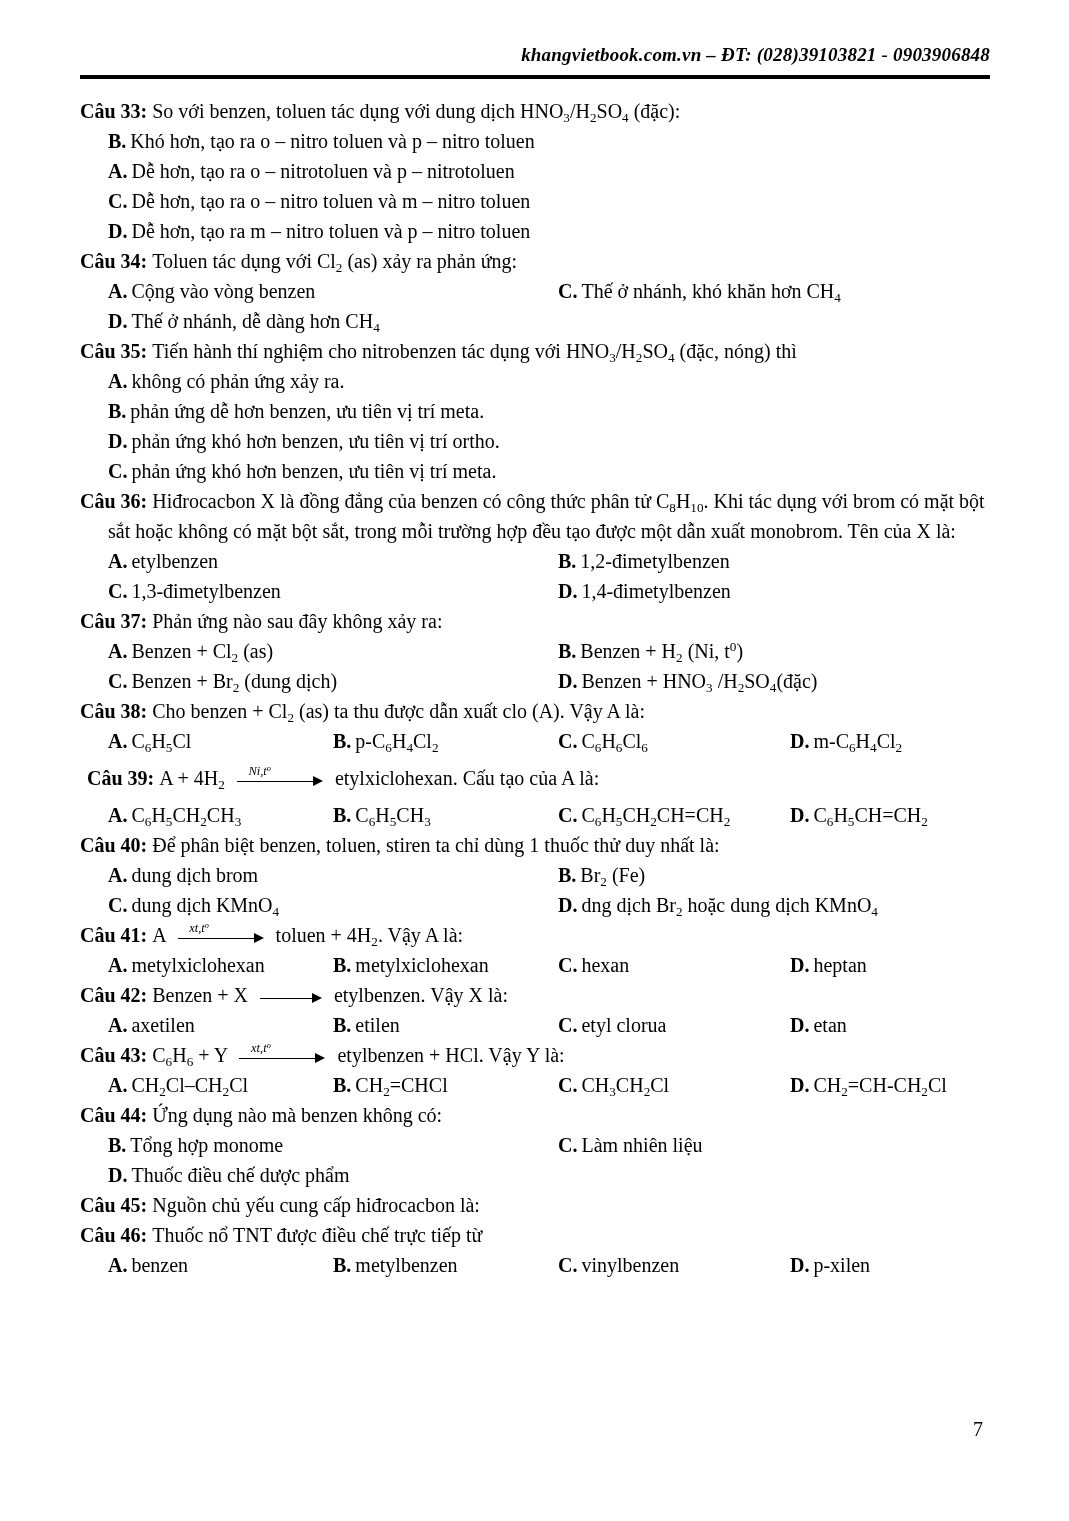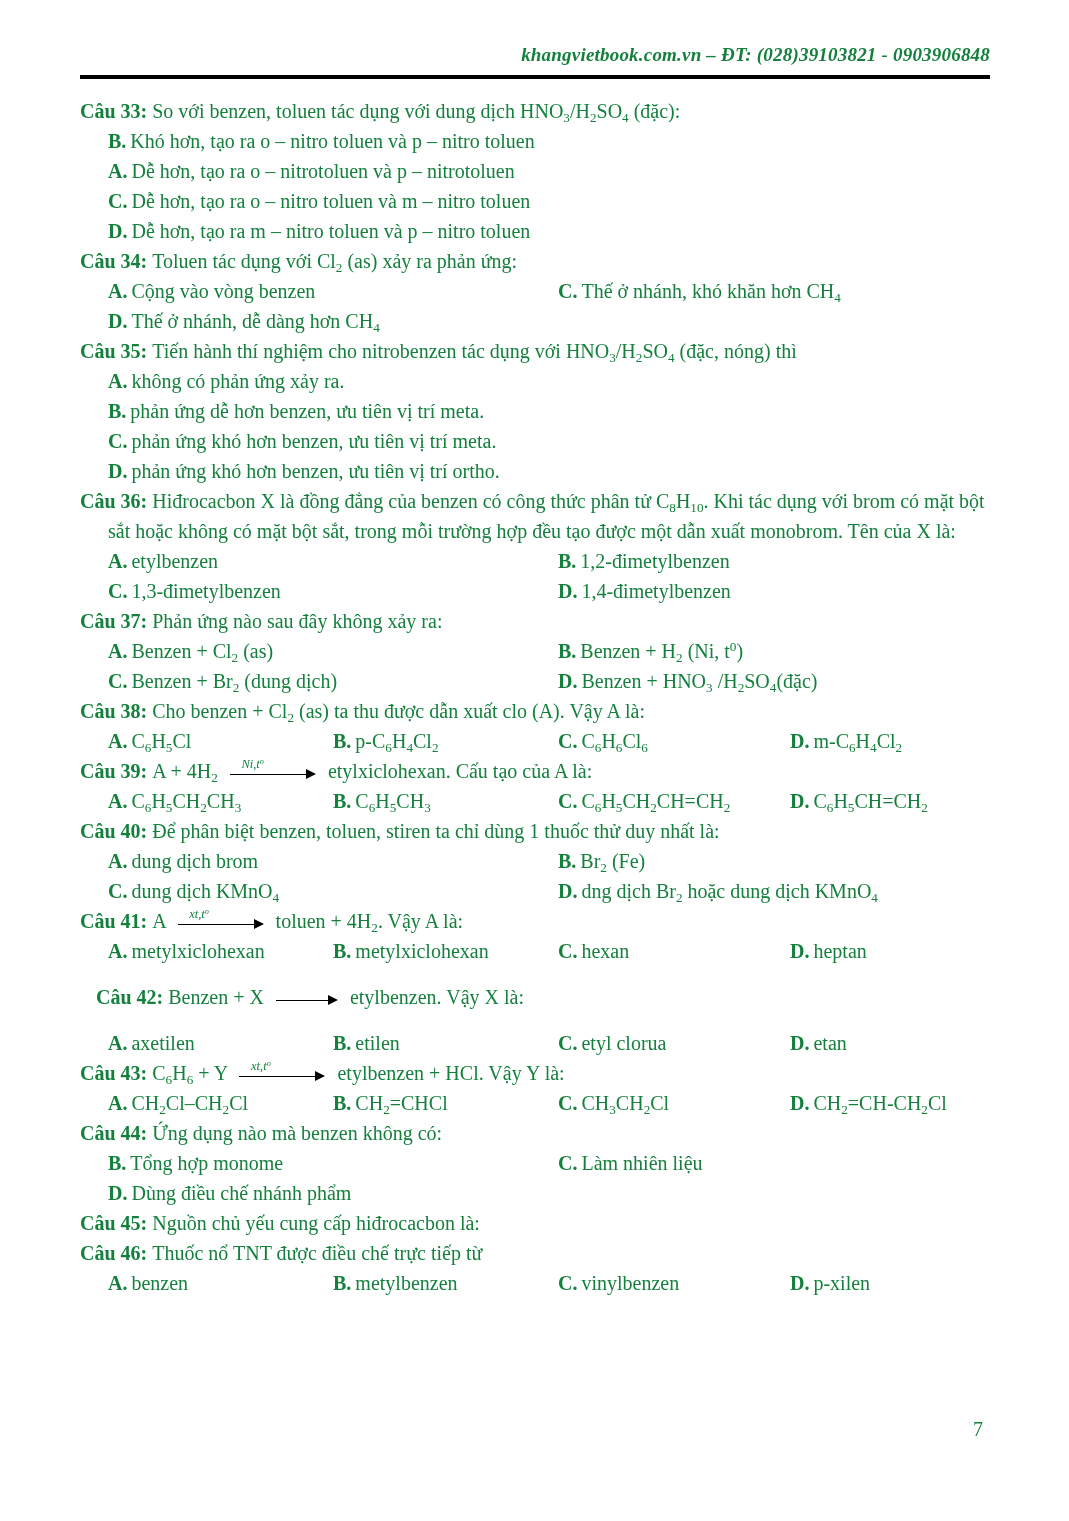--- a/index.html
+++ b/index.html
@@ -1,21 +1,21 @@
 <!DOCTYPE html>
 <html><head>
 <meta charset="utf-8">
 <style>
   html,body { margin:0; padding:0; background:#ffffff; }
   .page {
     position:relative;
     width:1069px; height:1521px;
     box-sizing:border-box;
     background:#ffffff;
-    color:#15803d;
+    color:#000000;
     font-family:"Liberation Serif","DejaVu Serif",serif;
     font-size:20px;
     padding:44px 79px 0 80px;
     overflow:hidden;
   }
   .header {
     border-bottom:4px solid #000;
     padding-bottom:9px;
   }
   .header-text {
@@ -106,22 +106,22 @@
           <div class="opt"><b class="letter">A.</b><span>Cộng vào vòng benzen</span></div>
           <div class="opt"><b class="letter">C.</b><span>Thế ở nhánh, khó khăn hơn CH<sub>4</sub></span></div>
           <div class="opt"><b class="letter">D.</b><span>Thế ở nhánh, dễ dàng hơn CH<sub>4</sub></span></div>
         </div>
       </div>
       <div class="q">
         <p class="q-head" style="margin: 0px;"><b class="qnum">Câu 35:</b><span>Tiến hành thí nghiệm cho nitrobenzen tác dụng với HNO<sub>3</sub>/H<sub>2</sub>SO<sub>4</sub> (đặc, nóng) thì</span></p>
         <div class="opts list">
           <div class="opt"><b class="letter">A.</b><span>không có phản ứng xảy ra.</span></div>
           <div class="opt"><b class="letter">B.</b><span>phản ứng dễ hơn benzen, ưu tiên vị trí meta.</span></div>
+          <div class="opt"><b class="letter">D.</b><span>phản ứng khó hơn benzen, ưu tiên vị trí ortho.</span></div>
           <div class="opt"><b class="letter">C.</b><span>phản ứng khó hơn benzen, ưu tiên vị trí meta.</span></div>
-          <div class="opt"><b class="letter">D.</b><span>phản ứng khó hơn benzen, ưu tiên vị trí ortho.</span></div>
         </div>
       </div>
       <div class="q">
         <p class="q-head" style="margin: 0px;"><b class="qnum">Câu 36:</b><span>Hiđrocacbon X là đồng đẳng của benzen có công thức phân tử C<sub>8</sub>H<sub>10</sub>. Khi tác dụng với brom có mặt bột sắt hoặc không có mặt bột sắt, trong mỗi trường hợp đều tạo được một dẫn xuất monobrom. Tên của X là:</span></p>
         <div class="opts cols2">
           <div class="opt"><b class="letter">A.</b><span>etylbenzen</span></div>
           <div class="opt"><b class="letter">B.</b><span>1,2-đimetylbenzen</span></div>
           <div class="opt"><b class="letter">C.</b><span>1,3-đimetylbenzen</span></div>
           <div class="opt"><b class="letter">D.</b><span>1,4-đimetylbenzen</span></div>
         </div>
@@ -138,21 +138,21 @@
       <div class="q">
         <p class="q-head" style="margin: 0px;"><b class="qnum">Câu 38:</b><span>Cho benzen + Cl<sub>2</sub> (as) ta thu được dẫn xuất clo (A). Vậy A là:</span></p>
         <div class="opts cols4">
           <div class="opt"><b class="letter">A.</b><span>C<sub>6</sub>H<sub>5</sub>Cl</span></div>
           <div class="opt"><b class="letter">B.</b><span>p-C<sub>6</sub>H<sub>4</sub>Cl<sub>2</sub></span></div>
           <div class="opt"><b class="letter">C.</b><span>C<sub>6</sub>H<sub>6</sub>Cl<sub>6</sub></span></div>
           <div class="opt"><b class="letter">D.</b><span>m-C<sub>6</sub>H<sub>4</sub>Cl<sub>2</sub></span></div>
         </div>
       </div>
       <div class="q has-arrow">
-        <p class="q-head" style="margin: 0px;"><b class="qnum">Câu 39:</b><span>A + 4H<sub>2</sub> <span class="rxn"><span class="rxn-label">Ni,t<sup>o</sup></span><span class="line"></span></span> etylxiclohexan. Cấu tạo của A là:</span></p>
+        <p class="q-head" style="margin: 7px;"><b class="qnum">Câu 39:</b><span>A + 4H<sub>2</sub> <span class="rxn"><span class="rxn-label">Ni,t<sup>o</sup></span><span class="line"></span></span> etylxiclohexan. Cấu tạo của A là:</span></p>
         <div class="opts cols4">
           <div class="opt"><b class="letter">A.</b><span>C<sub>6</sub>H<sub>5</sub>CH<sub>2</sub>CH<sub>3</sub></span></div>
           <div class="opt"><b class="letter">B.</b><span>C<sub>6</sub>H<sub>5</sub>CH<sub>3</sub></span></div>
           <div class="opt"><b class="letter">C.</b><span>C<sub>6</sub>H<sub>5</sub>CH<sub>2</sub>CH=CH<sub>2</sub></span></div>
           <div class="opt"><b class="letter">D.</b><span>C<sub>6</sub>H<sub>5</sub>CH=CH<sub>2</sub></span></div>
         </div>
       </div>
       <div class="q">
         <p class="q-head" style="margin: 0px;"><b class="qnum">Câu 40:</b><span>Để phân biệt benzen, toluen, stiren ta chỉ dùng 1 thuốc thử duy nhất là:</span></p>
         <div class="opts cols2">
@@ -165,21 +165,21 @@
       <div class="q has-arrow">
         <p class="q-head" style="margin: 0px;"><b class="qnum">Câu 41:</b><span>A <span class="rxn"><span class="rxn-label">xt,t<sup>o</sup></span><span class="line"></span></span> toluen + 4H<sub>2</sub>. Vậy A là:</span></p>
         <div class="opts cols4">
           <div class="opt"><b class="letter">A.</b><span>metylxiclohexan</span></div>
           <div class="opt"><b class="letter">B.</b><span>metylxiclohexan</span></div>
           <div class="opt"><b class="letter">C.</b><span>hexan</span></div>
           <div class="opt"><b class="letter">D.</b><span>heptan</span></div>
         </div>
       </div>
       <div class="q">
-        <p class="q-head" style="margin: 16px;"><b class="qnum">Câu 42:</b><span>Benzen + X <span class="rxn plain"><span class="line"></span></span> etylbenzen. Vậy X là:</span></p>
+        <p class="q-head" style="margin: 0px;"><b class="qnum">Câu 42:</b><span>Benzen + X <span class="rxn plain"><span class="line"></span></span> etylbenzen. Vậy X là:</span></p>
         <div class="opts cols4">
           <div class="opt"><b class="letter">A.</b><span>axetilen</span></div>
           <div class="opt"><b class="letter">B.</b><span>etilen</span></div>
           <div class="opt"><b class="letter">C.</b><span>etyl clorua</span></div>
           <div class="opt"><b class="letter">D.</b><span>etan</span></div>
         </div>
       </div>
       <div class="q has-arrow">
         <p class="q-head" style="margin: 0px;"><b class="qnum">Câu 43:</b><span>C<sub>6</sub>H<sub>6</sub> + Y <span class="rxn"><span class="rxn-label">xt,t<sup>o</sup></span><span class="line"></span></span> etylbenzen + HCl. Vậy Y là:</span></p>
         <div class="opts cols4">
@@ -187,21 +187,21 @@
           <div class="opt"><b class="letter">B.</b><span>CH<sub>2</sub>=CHCl</span></div>
           <div class="opt"><b class="letter">C.</b><span>CH<sub>3</sub>CH<sub>2</sub>Cl</span></div>
           <div class="opt"><b class="letter">D.</b><span>CH<sub>2</sub>=CH-CH<sub>2</sub>Cl</span></div>
         </div>
       </div>
       <div class="q">
         <p class="q-head" style="margin: 0px;"><b class="qnum">Câu 44:</b><span>Ứng dụng nào mà benzen không có:</span></p>
         <div class="opts cols2">
           <div class="opt"><b class="letter">B.</b><span>Tổng hợp monome</span></div>
           <div class="opt"><b class="letter">C.</b><span>Làm nhiên liệu</span></div>
-          <div class="opt"><b class="letter">D.</b><span>Dùng điều chế nhánh phẩm</span></div>
+          <div class="opt"><b class="letter">D.</b><span>Thuốc điều chế dược phẩm</span></div>
         </div>
       </div>
       <div class="q">
         <p class="q-head" style="margin: 0px;"><b class="qnum">Câu 45:</b><span>Nguồn chủ yếu cung cấp hiđrocacbon là:</span></p>
       </div>
       <div class="q">
         <p class="q-head" style="margin: 0px;"><b class="qnum">Câu 46:</b><span>Thuốc nổ TNT được điều chế trực tiếp từ</span></p>
         <div class="opts cols4">
           <div class="opt"><b class="letter">A.</b><span>benzen</span></div>
           <div class="opt"><b class="letter">B.</b><span>metylbenzen</span></div>

